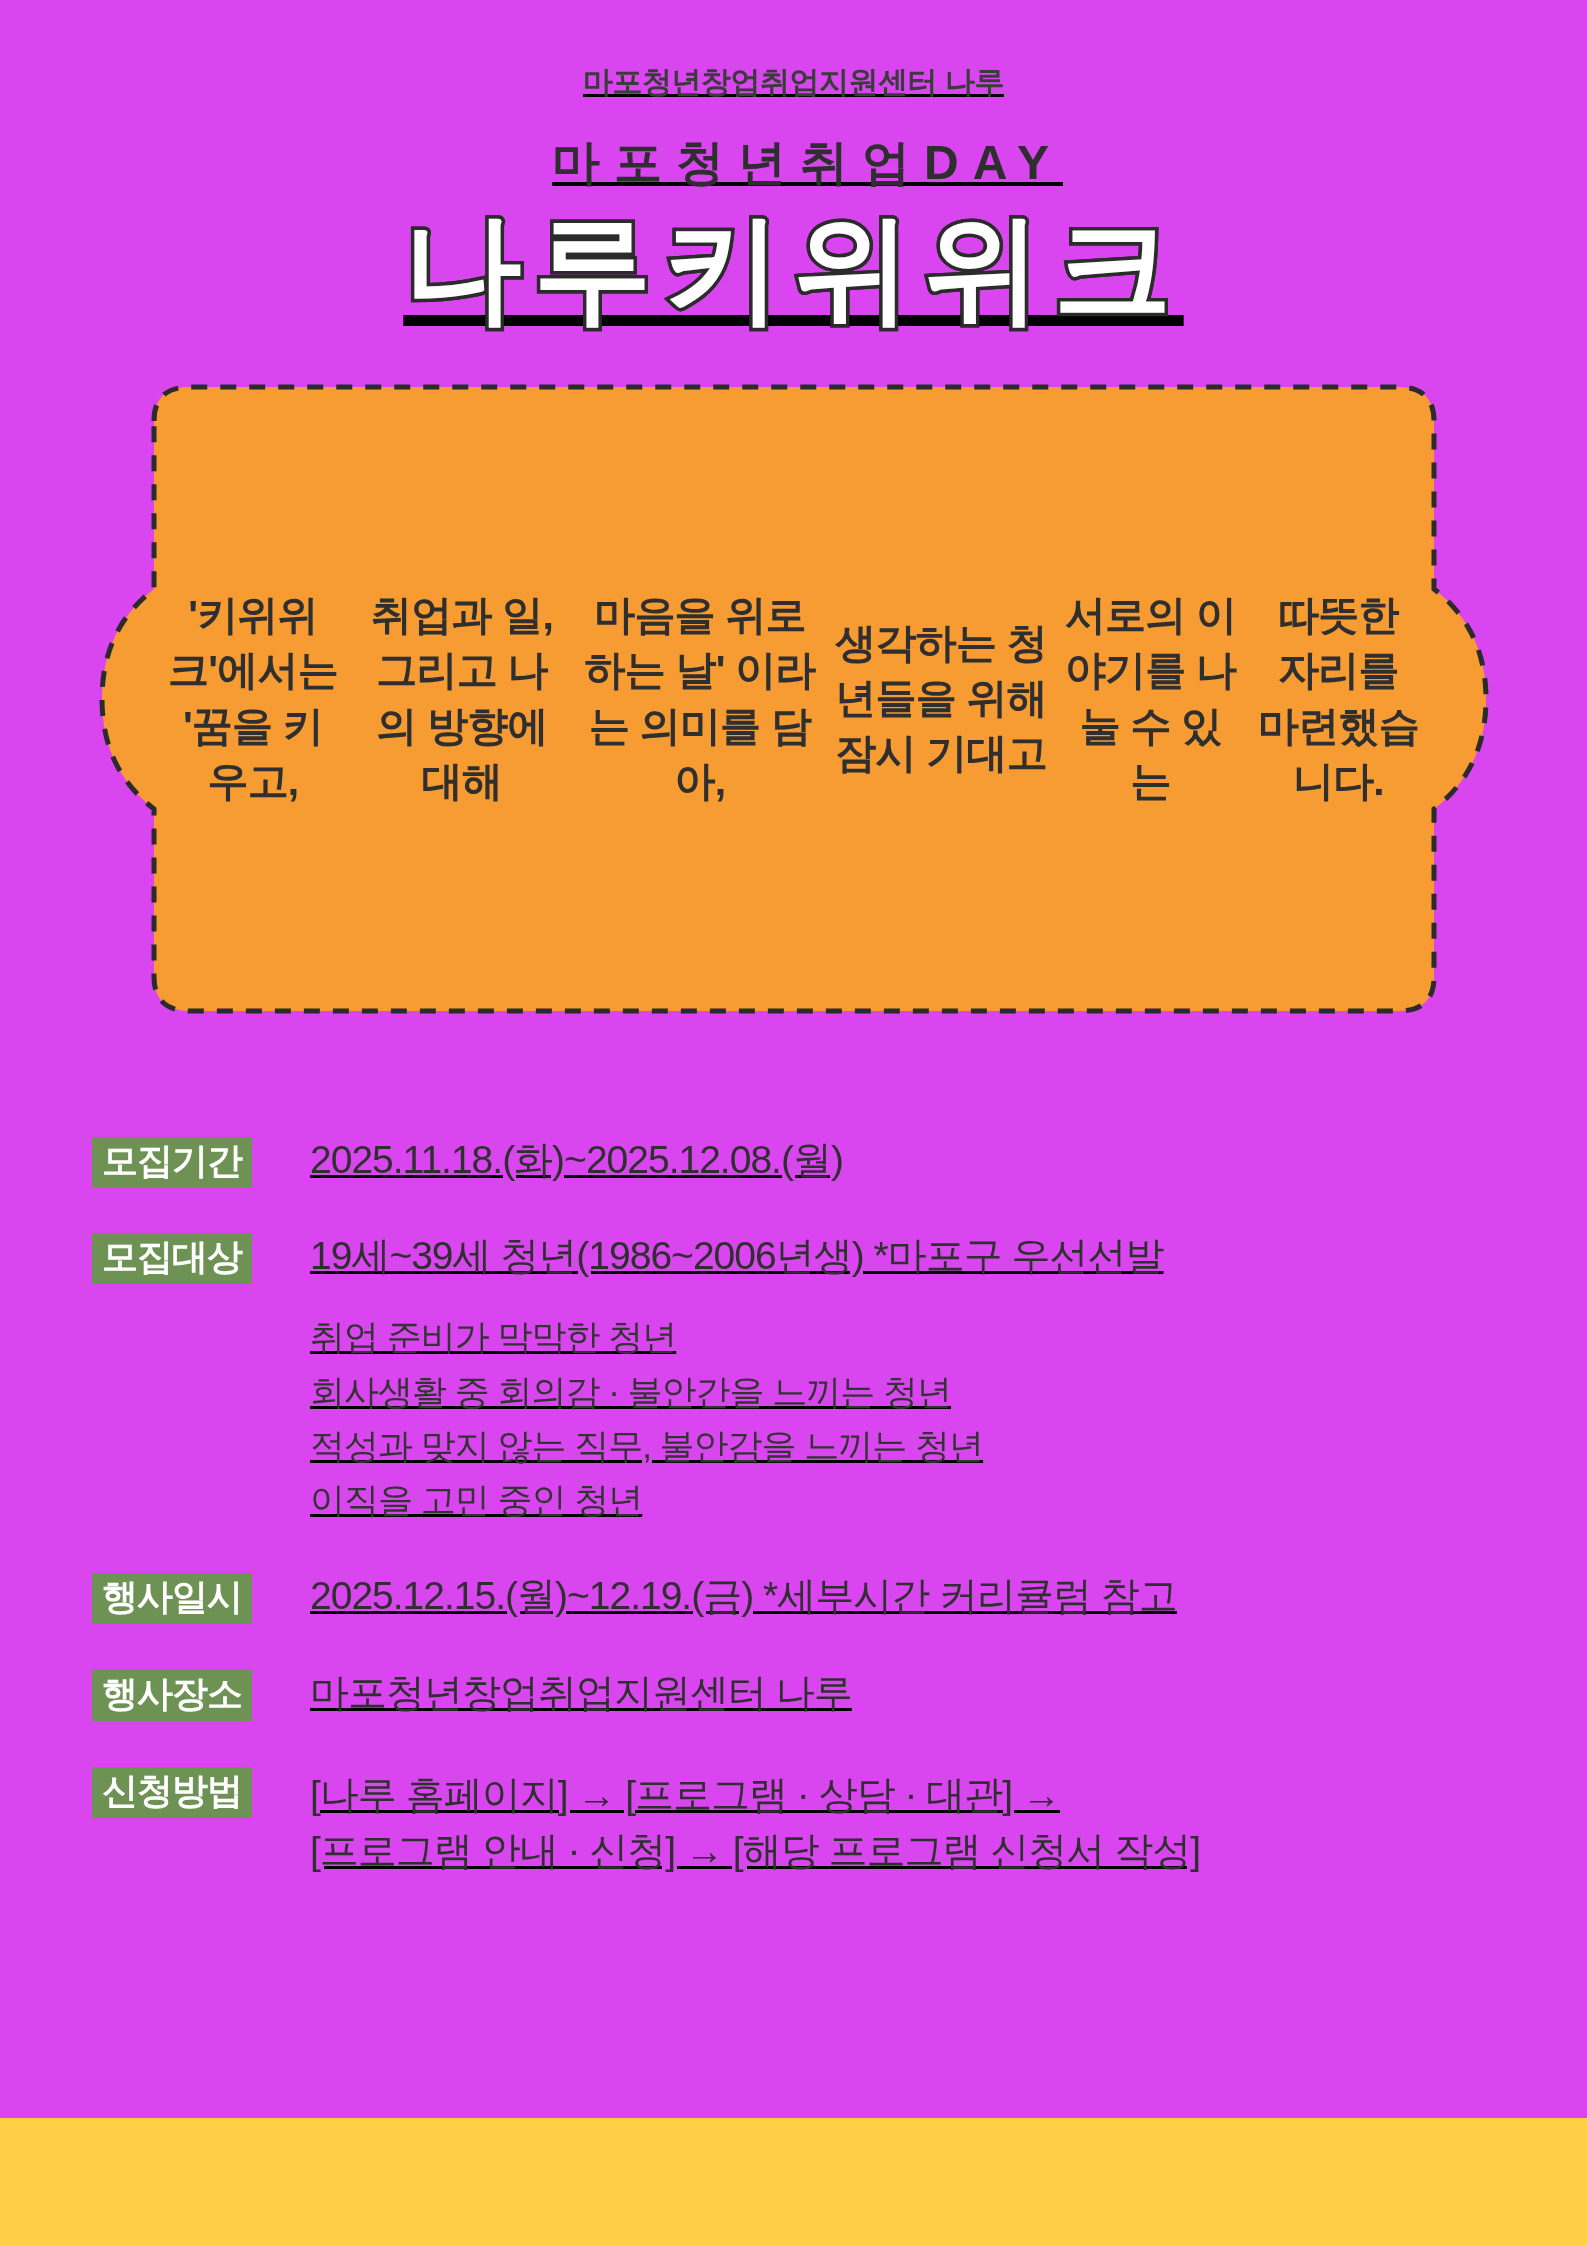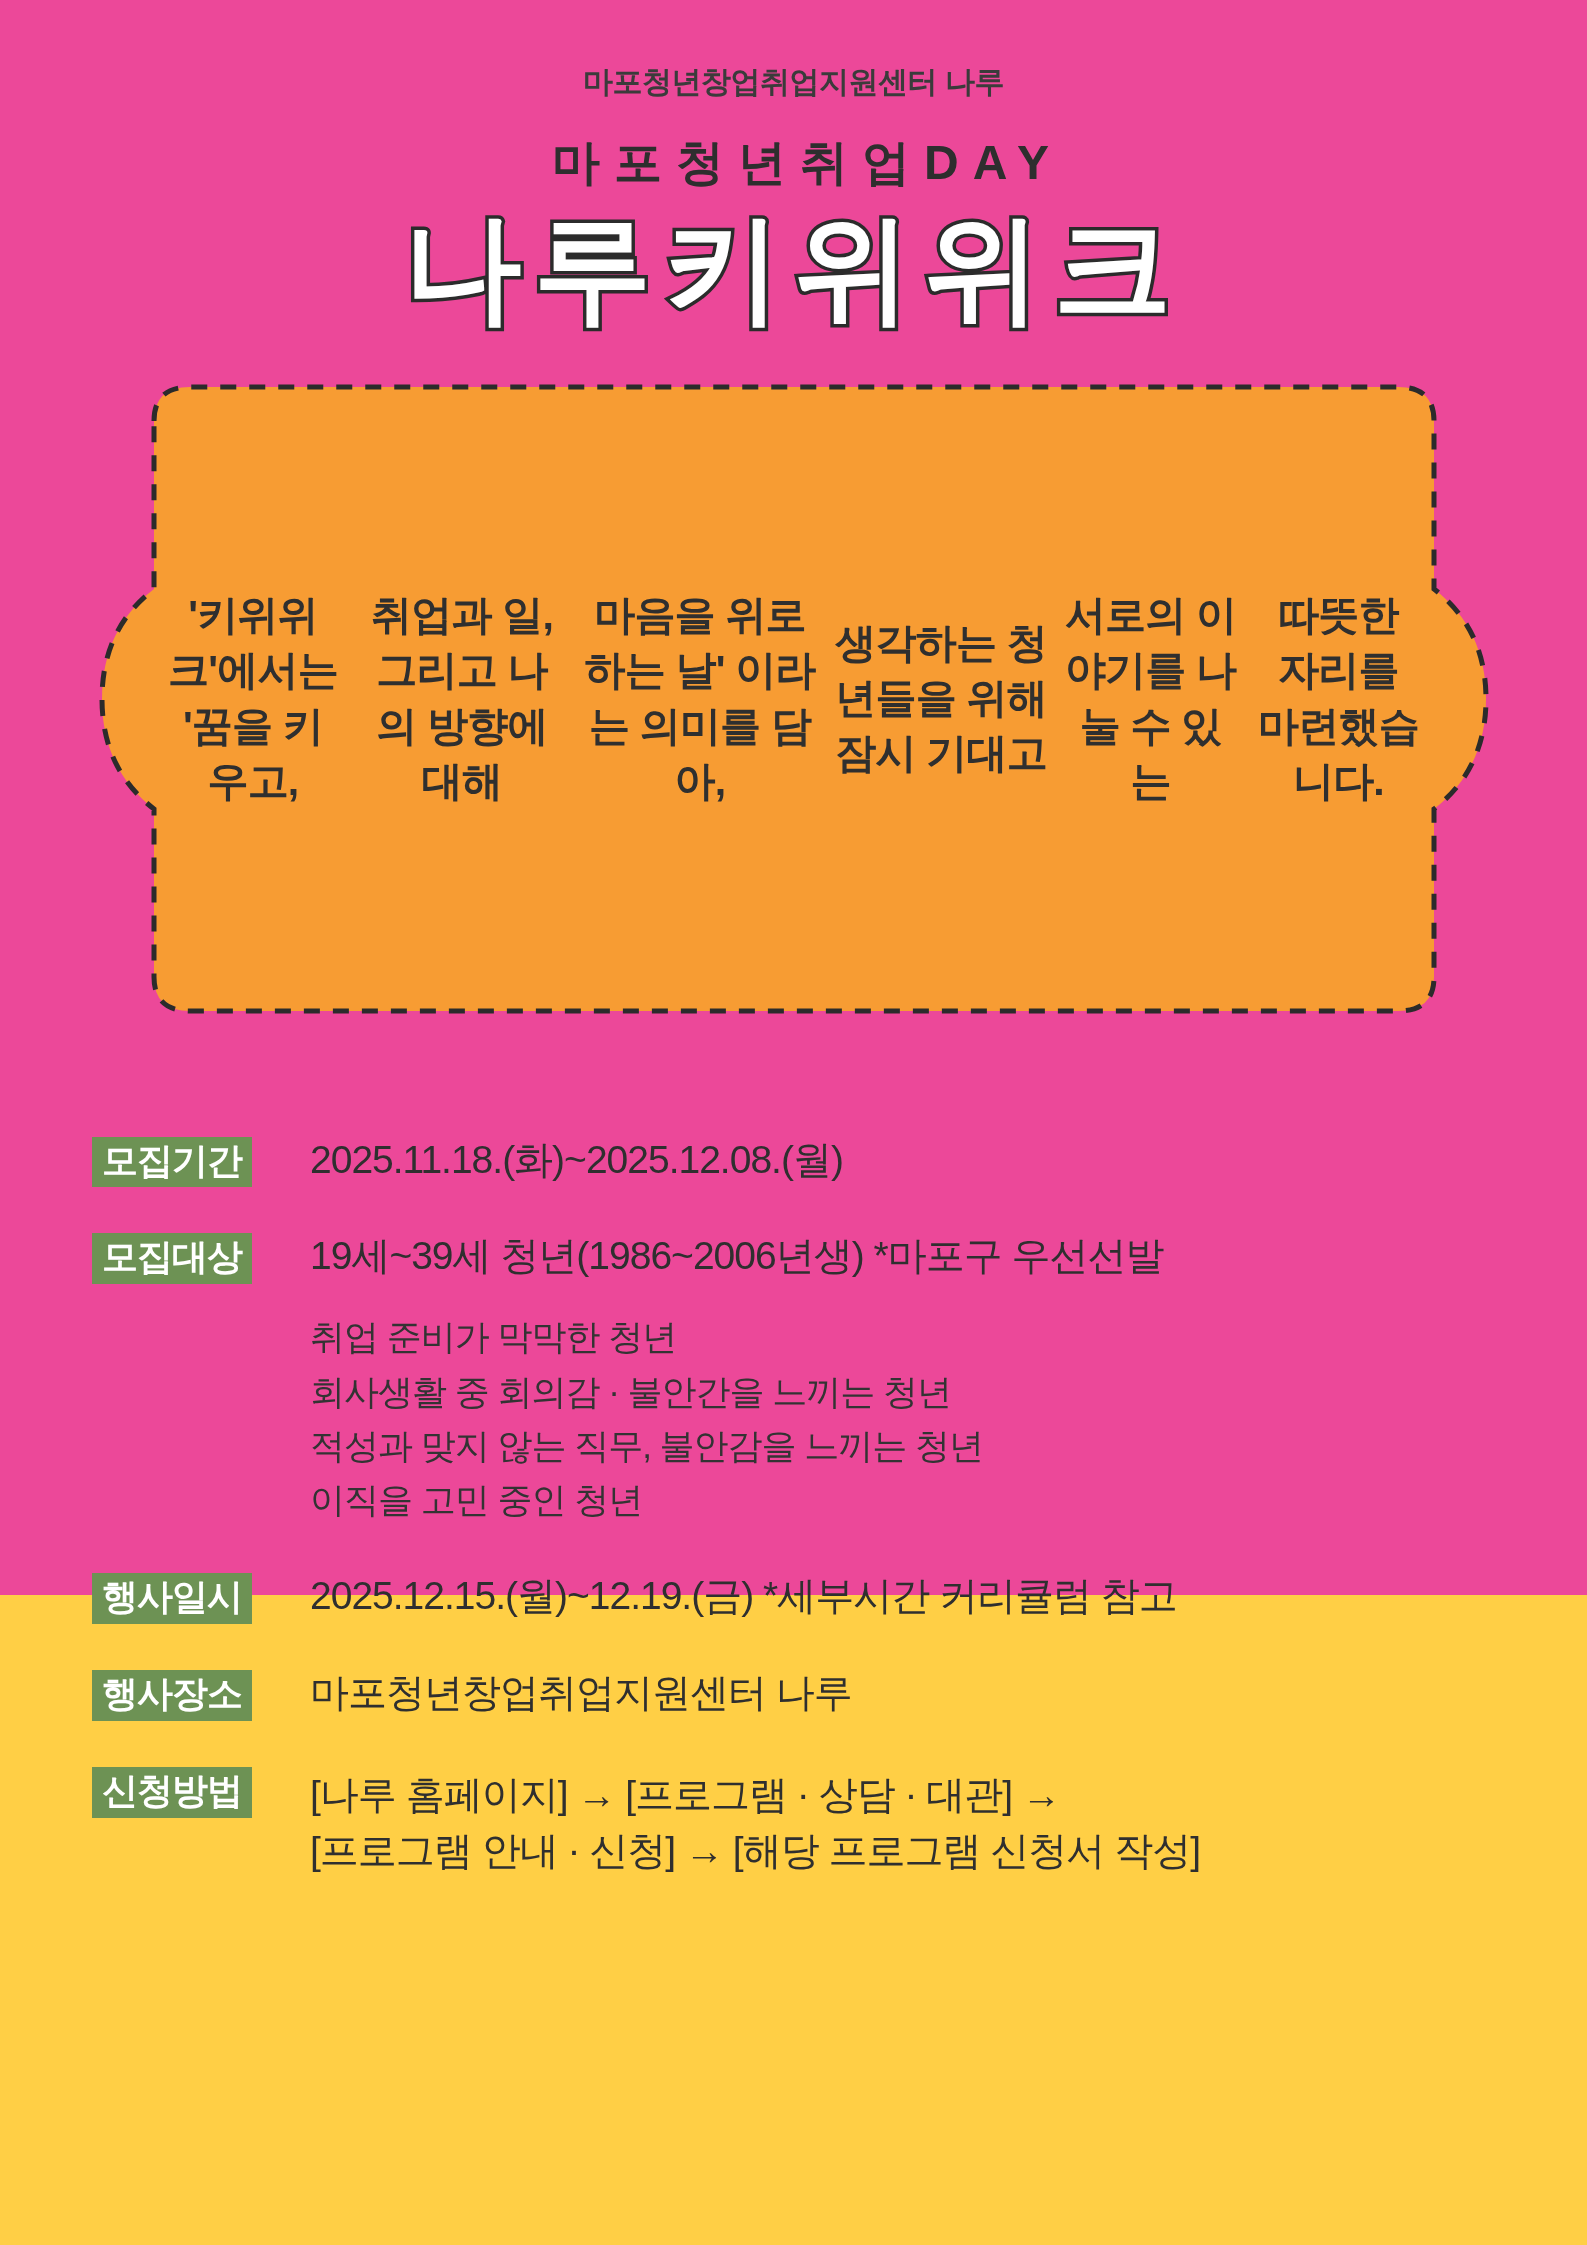--- a/index.html
+++ b/index.html
@@ -11,23 +11,24 @@
     height: 2245px;
     background: #ffcf45;
     font-family: "Liberation Sans", sans-serif;
     overflow: hidden;
     position: relative;
   }
 
   .poster {
     position: relative;
     width: 1587px;
-    height: 1595px;
-    background: #ec4899;
+    height: 2118px;
+    background: #d946ef;
     box-sizing: border-box;
+    text-decoration: underline;
   }
 
   
   .header {
     padding-top: 62px;
     text-align: center;
   }
   .center-name {
     font-size: 30px;
     font-weight: 700;

